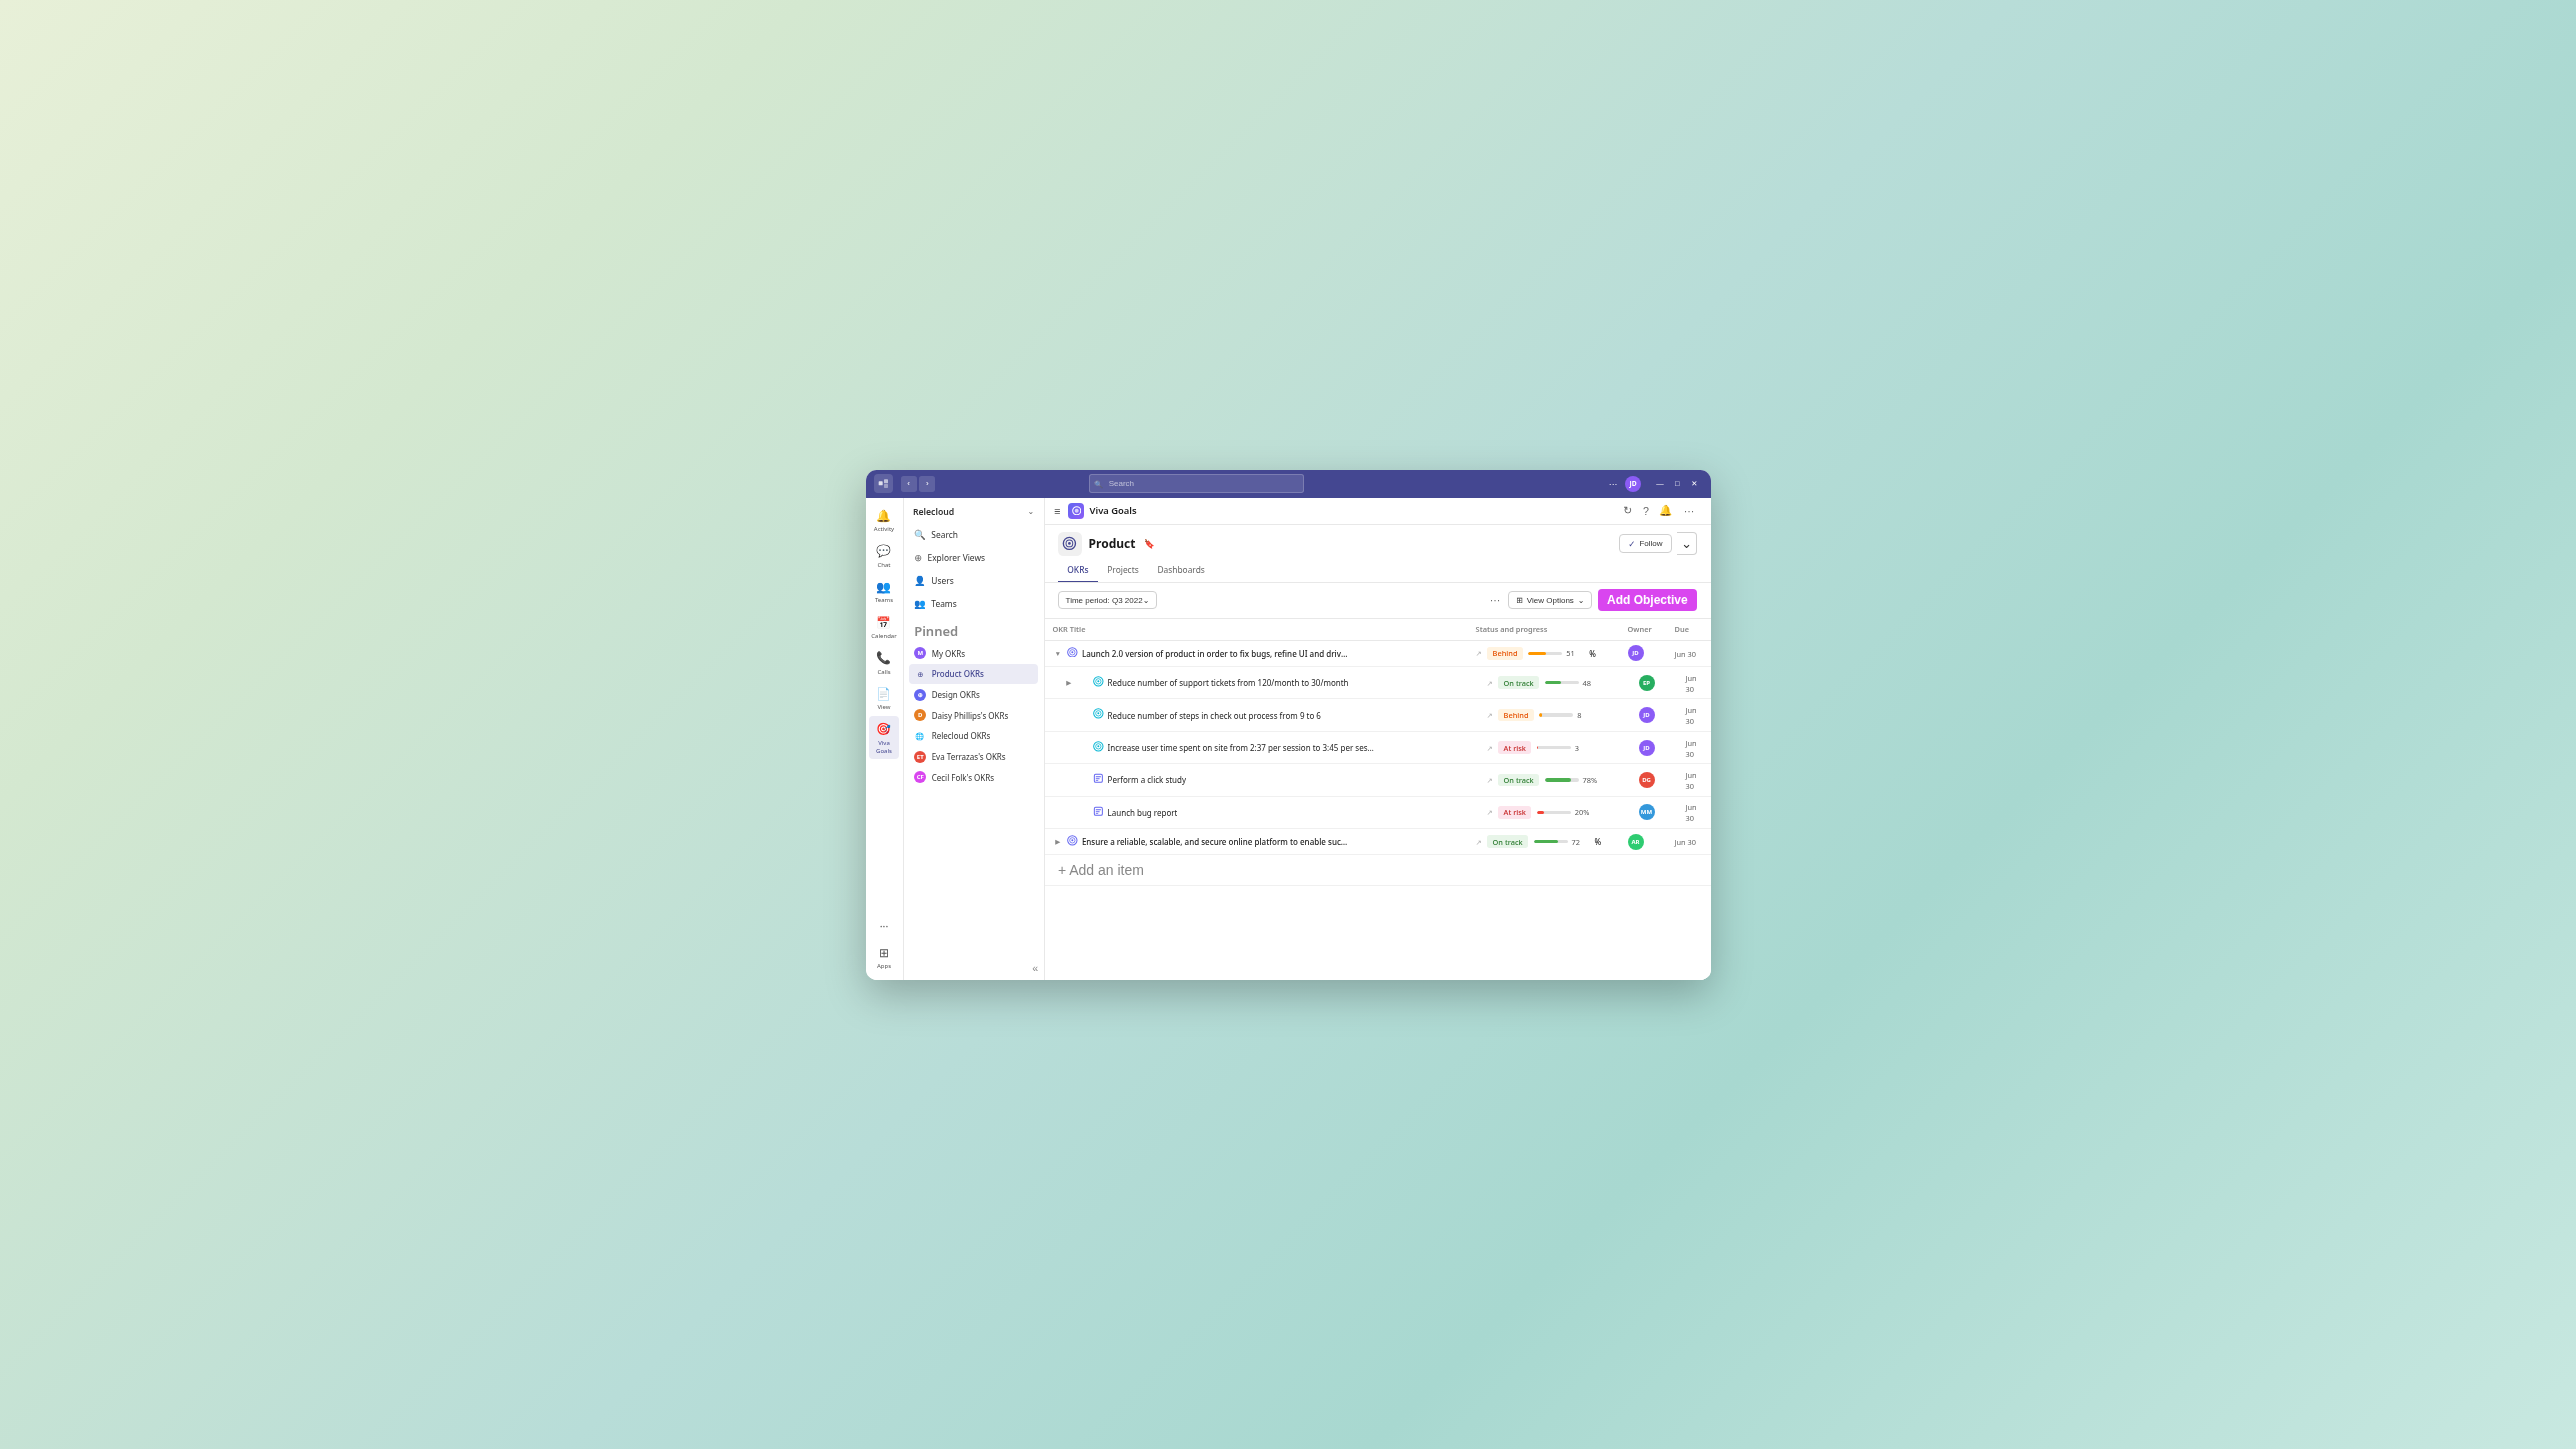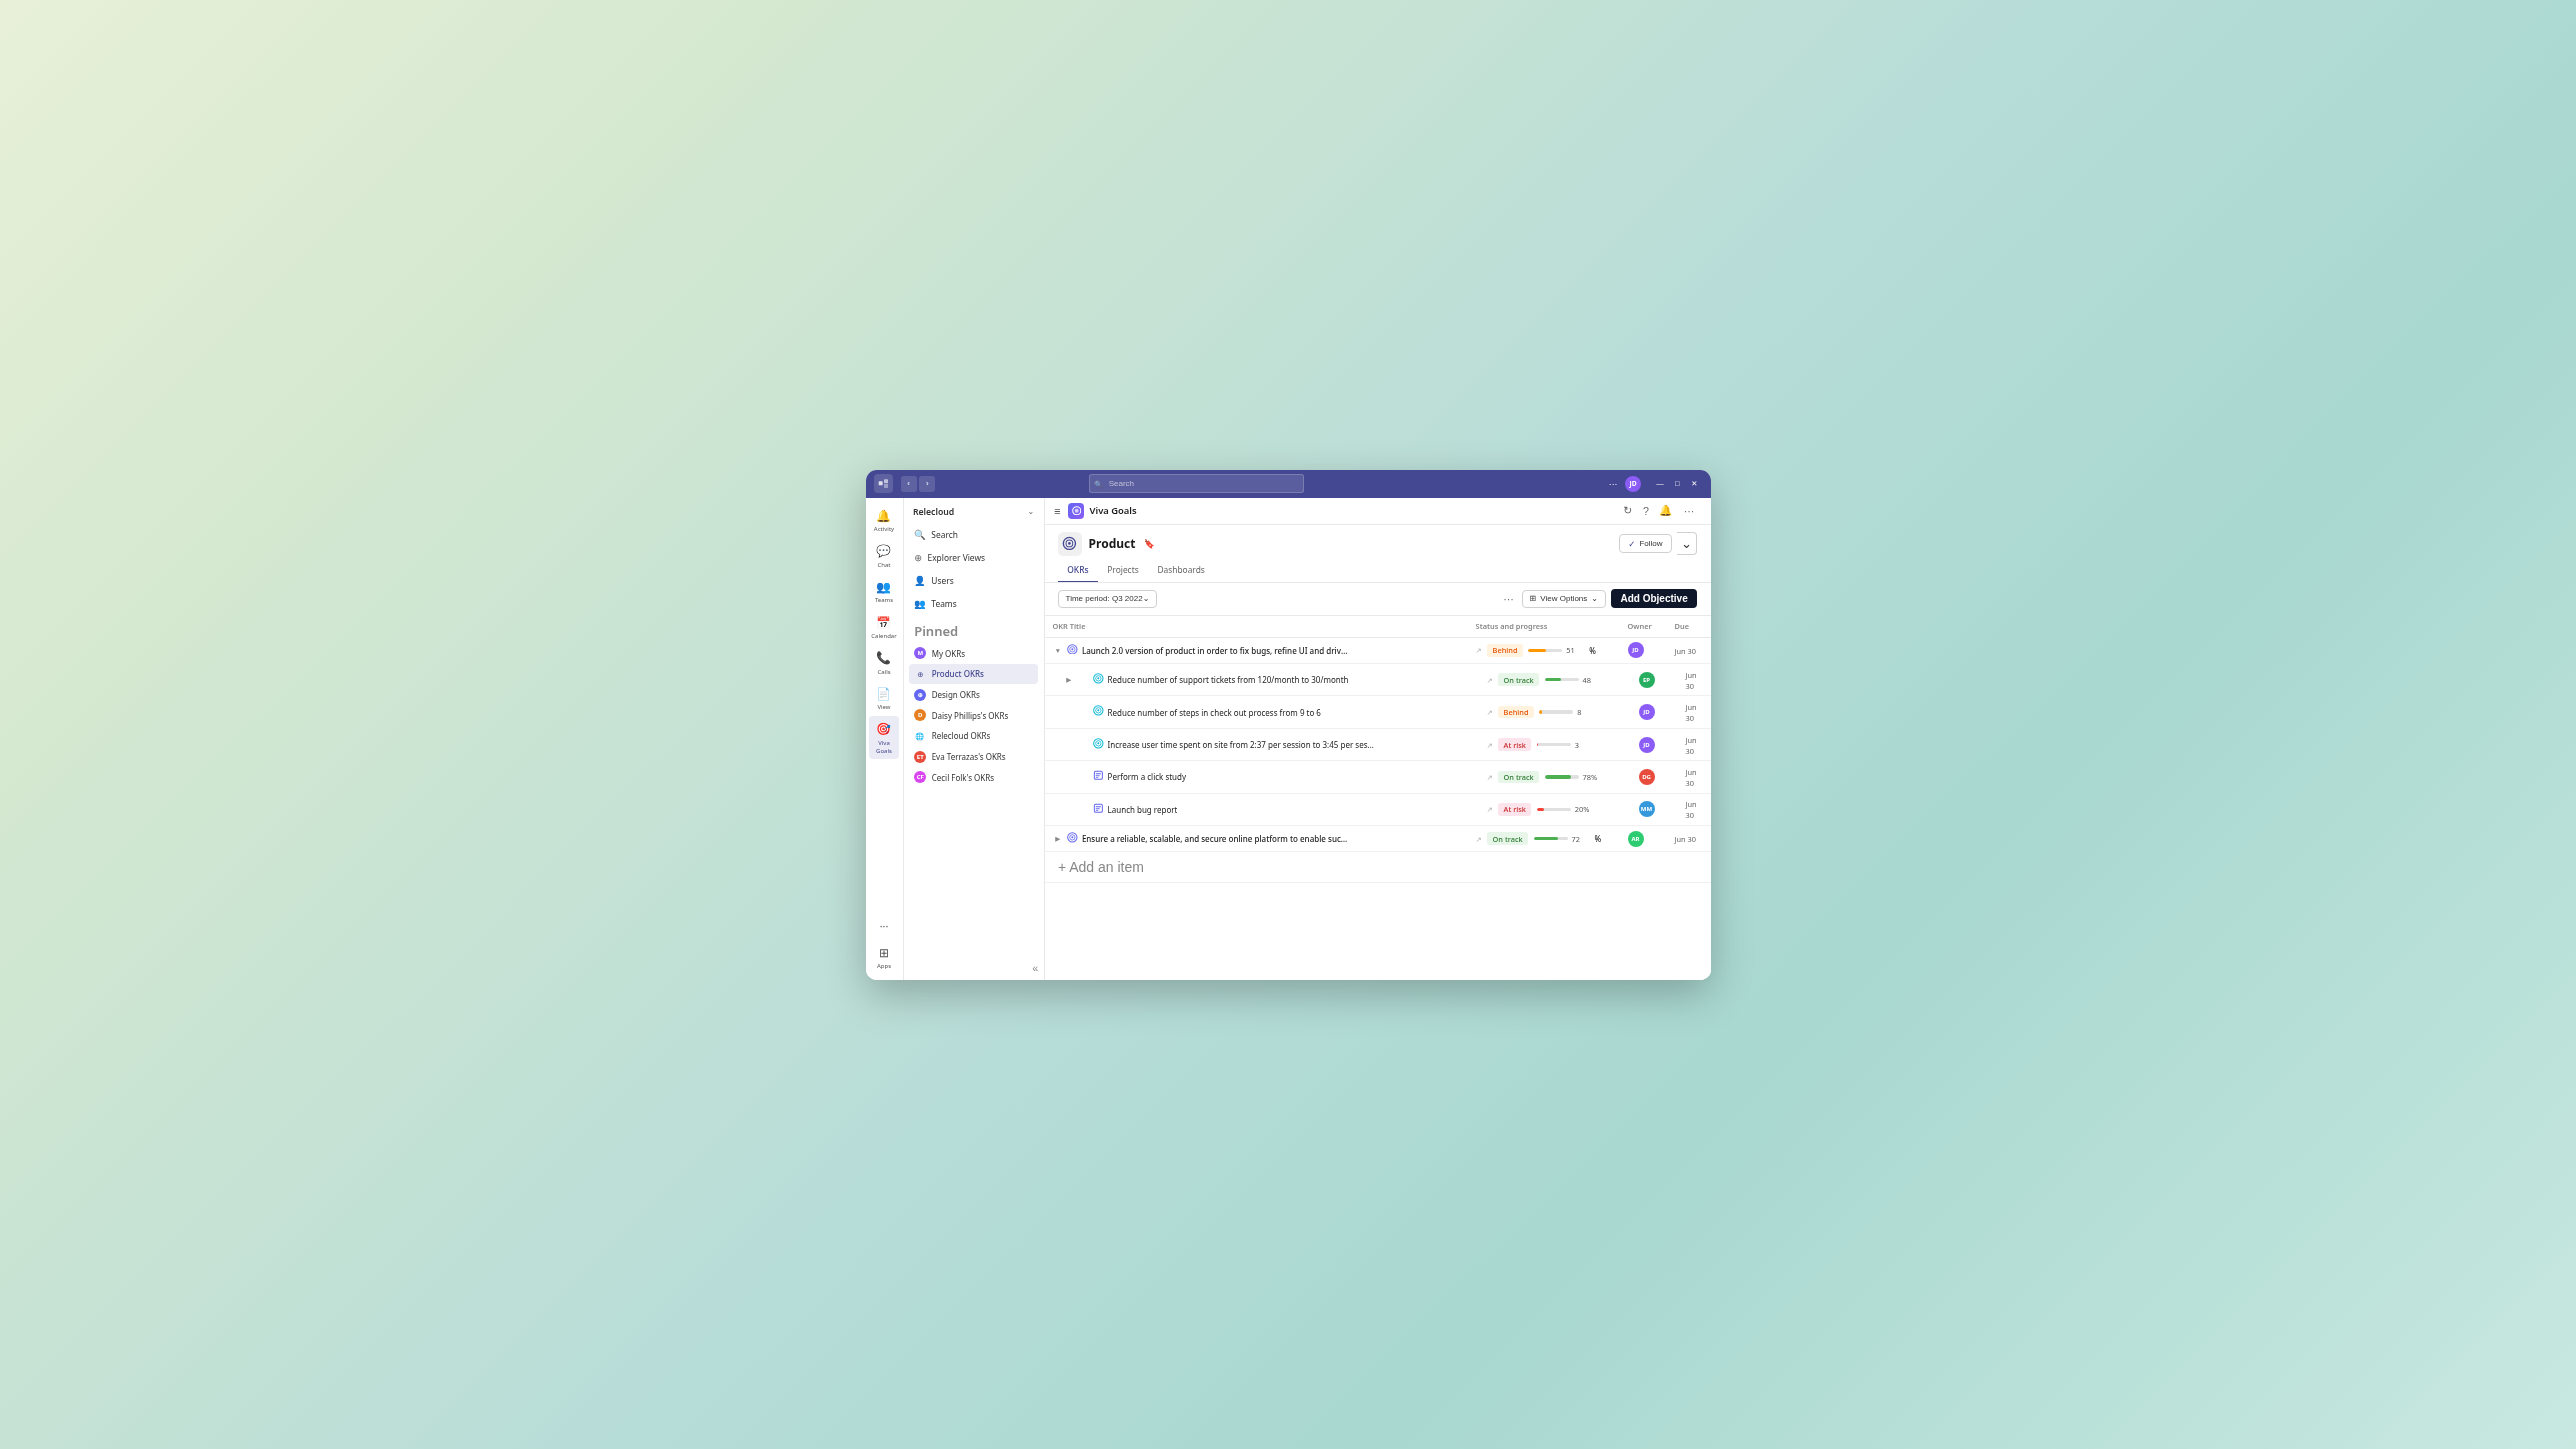--- a/index.html
+++ b/index.html
@@ -341,26 +341,26 @@
       gap: 4px;
       border: 0.7px solid #d0d0d0;
       background: #fff;
       border-radius: 4px;
       padding: 3.4px 6.7px;
       font-size: 8px;
       cursor: pointer;
       color: #333;
     }
     .btn-add-objective {
-      background: #0f172a;
+      background: #d946ef;
       color: #fff;
       border: none;
       border-radius: 4px;
       padding: 4px 9.4px;
-      font-size: 10px;
+      font-size: 12px;
       font-weight: 600;
       cursor: pointer;
     }
     
     .okr-content {
       flex: 1;
       overflow-y: auto;
       padding: 0;
       background: #fff;
     }

